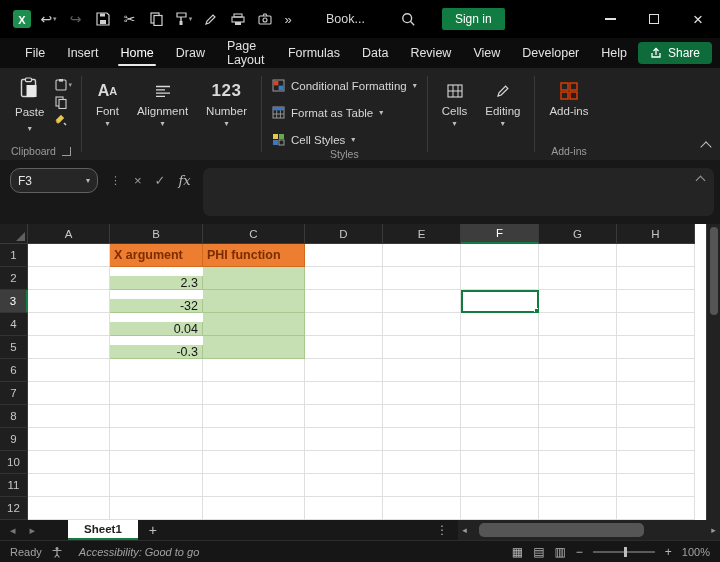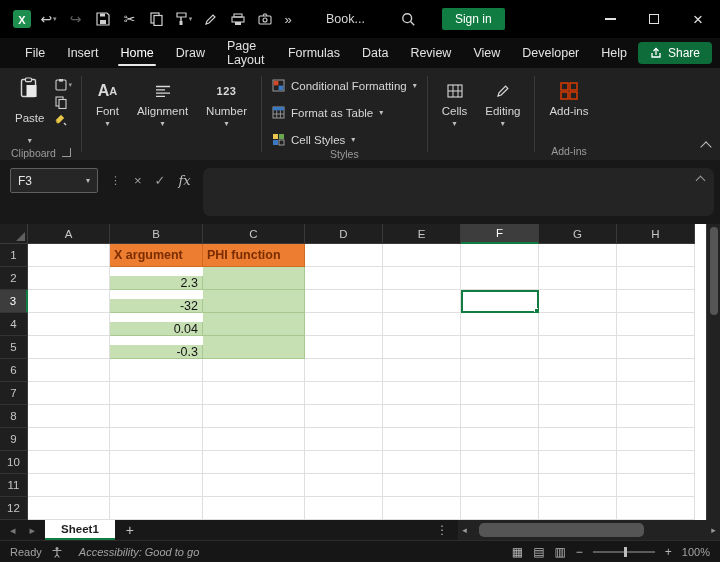--- a/index.html
+++ b/index.html
@@ -34,34 +34,34 @@
   .menu-tab.active { color:#fff; }
   .menu-tab.active::after { content:""; position:absolute; left:9px; right:9px; bottom:2px; height:2.5px; background:#e8e8e8; border-radius:2px; }
   .share-btn { margin-left:auto; align-self:center; display:flex; align-items:center; gap:6px; background:var(--share-green,#0E6B3A); color:#fff; font-size:12px; padding:4px 12px; border-radius:4px; }
 
   
   .ribbon { height:92px; background:var(--ribbon-bg,#212121); display:flex; align-items:stretch; padding:5px 26px 0 6px; position:relative; flex:0 0 auto; }
   .rgroup { display:flex; flex-direction:column; }
   .rg-content { flex:1; display:flex; align-items:flex-start; }
   .rg-label { height:18px; display:flex; align-items:center; justify-content:center; gap:6px; font-size:10.5px; color:#9b9b9b; }
   .rdiv { width:1px; background:#3a3a3a; margin:3px 5px 8px; }
-  .big-btn { display:flex; flex-direction:column; align-items:center; gap:13px; padding:4px 9px 0; color:#d6d6d6; font-size:11.5px; }
+  .big-btn { display:flex; flex-direction:column; align-items:center; gap:7px; padding:4px 9px 0; color:#d6d6d6; font-size:11.5px; }
   .mini-col { display:flex; flex-direction:column; gap:5px; padding:5px 4px 0 2px; }
   .mini-btn { display:flex; align-items:center; color:#cfcfcf; }
   .collapsed-btn { display:flex; flex-direction:column; align-items:center; gap:3px; padding:7px 9px 0; color:#d6d6d6; font-size:11.5px; }
   .cg-icon { height:22px; display:flex; align-items:center; justify-content:center; font-weight:bold; color:#d9d9d9; }
   .caret-down { font-size:8px; color:#bdbdbd; line-height:1; }
   .styles-rows { display:flex; flex-direction:column; justify-content:flex-start; gap:10px; padding-top:4px; }
   .style-row { display:flex; align-items:center; gap:6px; color:#d6d6d6; font-size:11.5px; padding:2px 5px; white-space:nowrap; }
   .launcher { width:9px; height:9px; border-right:1.3px solid #9b9b9b; border-bottom:1.3px solid #9b9b9b; position:relative; }
   .ribbon-collapse { position:absolute; right:10px; bottom:9px; width:8px; height:8px; border-left:1.6px solid #bdbdbd; border-top:1.6px solid #bdbdbd; transform:rotate(45deg); }
 
   
   .formulabar { height:64px; background:var(--formula-bg,#181818); display:flex; align-items:flex-start; padding:8px 6px 0 10px; gap:4px; flex:0 0 auto; }
-  .name-box { width:88px; height:25px; background:#262626; border:1px solid #5f5f5f; border-radius:2px; display:flex; align-items:center; color:#e4e4e4; font-size:12px; padding:10px 7px; }
+  .name-box { width:88px; height:25px; background:#262626; border:1px solid #5f5f5f; border-radius:10px; display:flex; align-items:center; color:#e4e4e4; font-size:12px; padding:10px 7px; }
   .name-box .caret-down { margin-left:auto; }
   .fb-icons { display:flex; align-items:center; height:25px; color:#9d9d9d; gap:13px; padding:0 8px; font-size:13px; }
   .fb-fx { font-family:"DejaVu Serif", serif; font-style:italic; font-size:13px; color:#bdbdbd; }
   .formula-input { flex:1; height:48px; background:#242424; border-radius:7px; position:relative; color:#ddd; font-size:12px; padding:5px 24px 0 8px; }
   .fb-collapse { position:absolute; right:10px; top:9px; width:7px; height:7px; border-left:1.5px solid #9d9d9d; border-top:1.5px solid #9d9d9d; transform:rotate(45deg); }
 
   
   .grid-wrap { height:296px; background:#fff; display:flex; flex:0 0 auto; }
   .sheet { display:grid; align-content:start; }
   .corner { background:var(--grid-header-bg,#1f1f1f); border-right:1px solid #3a3a3a; border-bottom:1px solid #3a3a3a; position:relative; }
@@ -76,21 +76,21 @@
   .cell.green { background:var(--green-fill,#C6E0B4); border-right-color:var(--green-border,#a9c88f); border-bottom-color:var(--green-border,#a9c88f); }
   .cell.selected { outline:2px solid var(--accent-green,#107C41); outline-offset:-2px; position:relative; z-index:2; }
   .fill-handle { position:absolute; right:-1px; bottom:-1px; width:5px; height:5px; background:var(--accent-green,#107C41); border:1px solid #fff; z-index:3; }
   .vscroll { width:14px; background:#222; border-left:1px solid #3a3a3a; position:relative; margin-left:auto; }
   .vscroll-thumb { position:absolute; top:3px; left:2.5px; width:8px; height:88px; background:#555; border-radius:5px; }
 
   
   .tabsbar { height:20px; background:#181818; display:flex; align-items:stretch; color:#9d9d9d; flex:0 0 auto; }
   .tab-nav { display:flex; align-items:center; gap:14px; padding:0 10px; font-size:11px; color:#777; }
   .sheet-tab-strip { display:flex; align-items:stretch; }
-  .sheet-tab { background:#fff; color:#1f1f1f; display:flex; align-items:center; padding:0 16px; font-size:11.5px; font-weight:bold; border-bottom:2.5px solid var(--accent-green,#107C41); }
+  .sheet-tab { background:#fff; color:#1f1f1f; display:flex; align-items:center; padding:0 16px; font-size:11.5px; font-weight:bold; border-bottom:2.5px solid var(--accent-green,#107C41);margin-left:23px; }
   .add-sheet { width:30px; display:flex; align-items:center; justify-content:center; color:#c2c2c2; font-size:14px; }
   .tab-spacer { flex:1; }
   .tab-menu { display:flex; align-items:center; padding:0 10px; font-size:12px; color:#b5b5b5; }
   .hscroll { width:262px; background:#222; display:flex; align-items:center; position:relative; }
   .hs-arrow { width:13px; text-align:center; font-size:9px; color:#9a9a9a; }
   .hs-track { flex:1; height:100%; position:relative; }
   .hs-thumb { position:absolute; top:3px; bottom:3px; left:8px; width:165px; background:#555; border-radius:5px; }
 
   
   .statusbar { height:22px; background:#161616; border-top:1px solid #2c2c2c; display:flex; align-items:center; font-size:11px; color:#a2a2a2; padding:0 10px; gap:9px; flex:0 0 auto; }
@@ -269,21 +269,21 @@
           <span>Alignment</span>
           <span class="caret-down">▾</span>
         </div>
       </div>
       <div class="rg-label"></div>
     </div>
 
     <div class="rgroup">
       <div class="rg-content">
         <div class="collapsed-btn">
-          <span class="cg-icon" style="font-size:11px;letter-spacing:.5px;">123</span>
+          <span class="cg-icon" style="font-size:17px;letter-spacing:.5px;">123</span>
           <span>Number</span>
           <span class="caret-down">▾</span>
         </div>
       </div>
       <div class="rg-label"></div>
     </div>
 
     <div class="rdiv"></div>
 
     <div class="rgroup">

